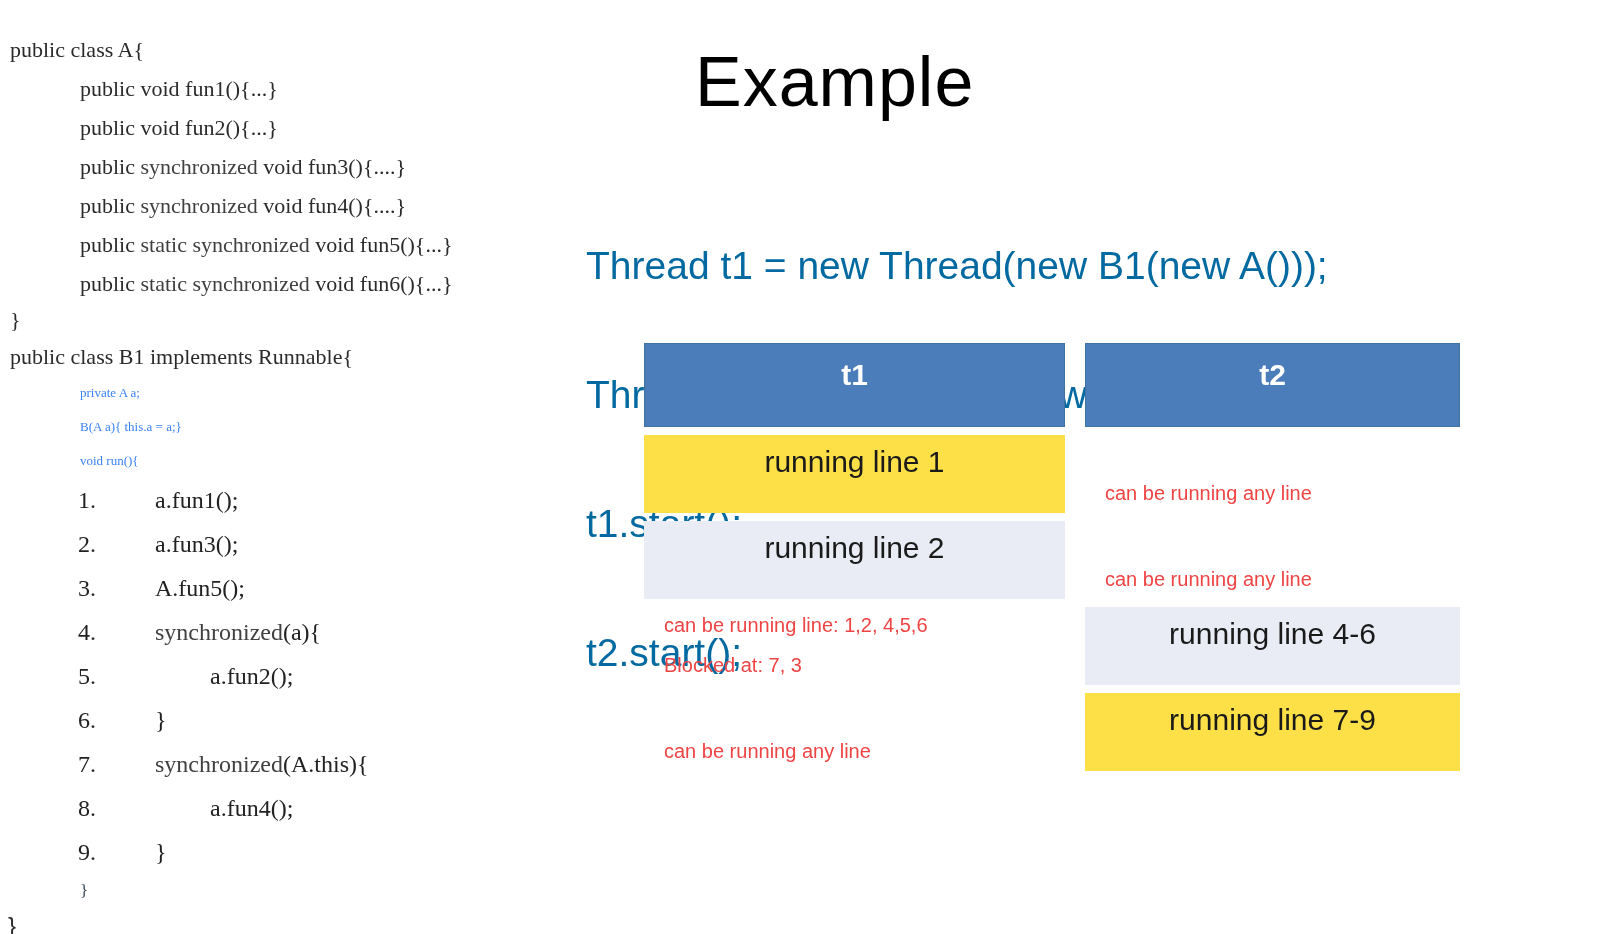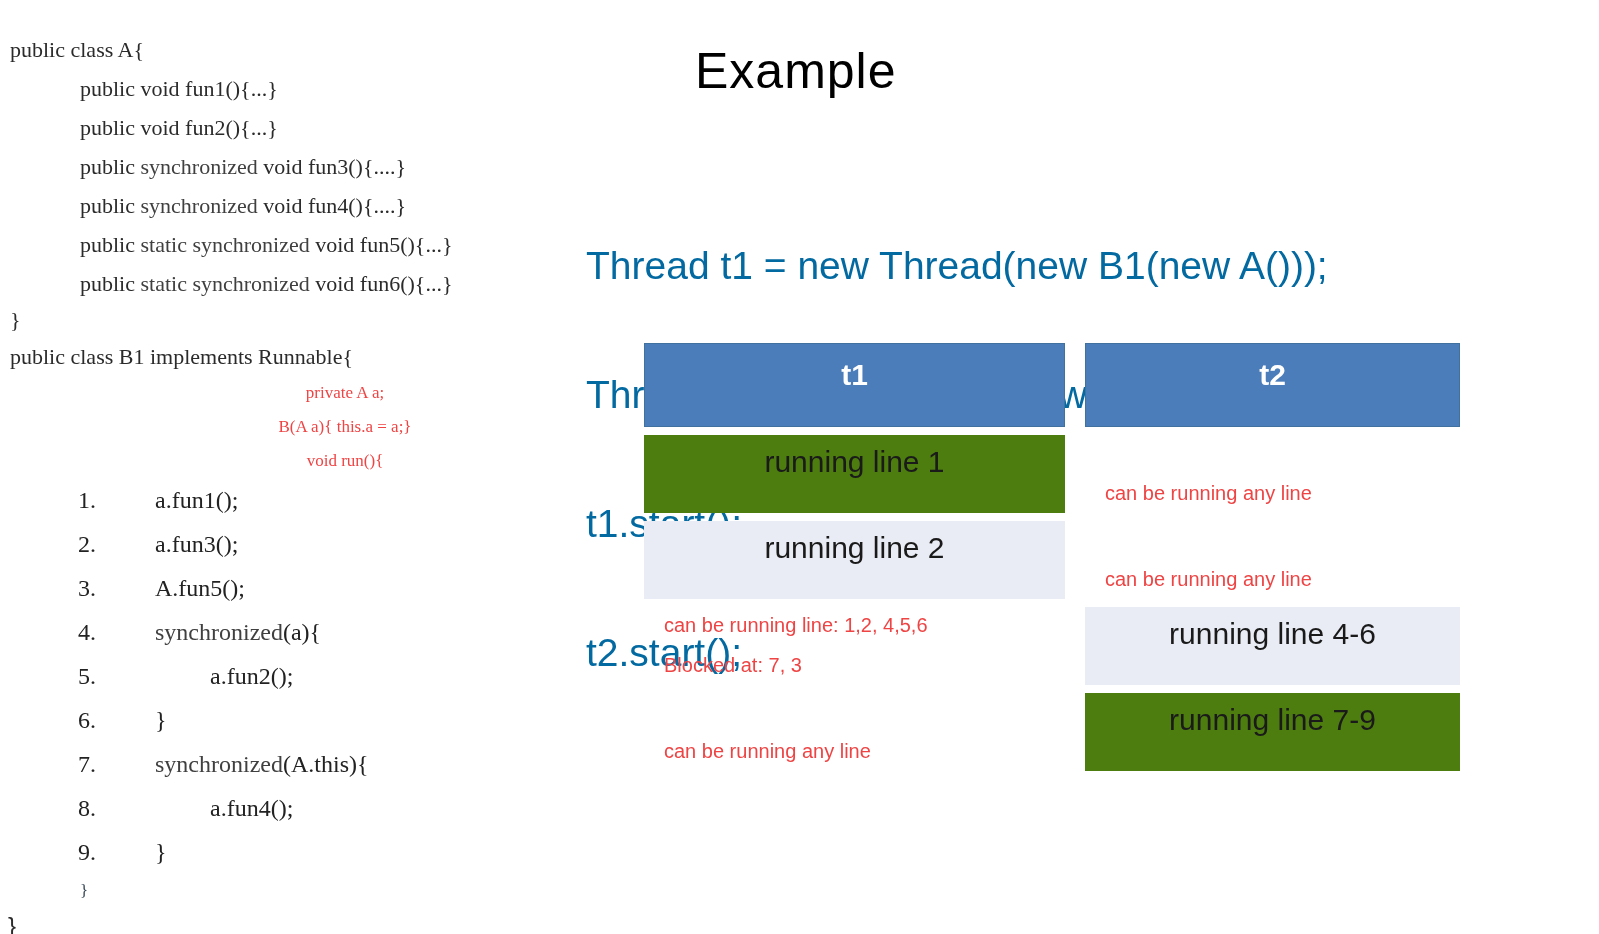--- a/index.html
+++ b/index.html
@@ -12,35 +12,35 @@
     font-family: "Liberation Sans", sans-serif;
     color: #222;
   }
 
   
   .left-code { position: absolute; left: 10px; top: 30px; width: 600px; font-family: Liberation Serif, serif; }
   .codeline { display: flex; align-items: center; white-space: pre; color: #2b2b2b; }
   .decl   { font-size: 22px; height: 39px; }
   .method { font-size: 22px; height: 39px; padding-left: 70px; }
   .closeA { font-size: 22px; height: 34px; }
-  .member { font-size: 17px; height: 34px; padding-left: 70px; color: #ef4444; justify-content: center; }
+  .member { font-size: 13px; height: 34px; padding-left: 70px; color: #3b82f6; }
   .numline { font-size: 24px; height: 44px; padding-left: 68px; color: #222; }
   .numline .num { display: inline-block; width: 77px; }
   .numline.indent2 .codepart { padding-left: 55px; }
   .closeRun { font-size: 17px; height: 34px; padding-left: 70px; color: #3a4a5a; }
   .partial-brace {
     position: absolute; left: 8px; top: 912px;
     font-size: 24px; color: #2b2b2b;
   }
   .red { color: #404040; }
 
   
   .title {
     position: absolute; left: 695px; top: 42px;
-    margin: 0; font-size: 50px; font-weight: 400;
+    margin: 0; font-size: 70px; font-weight: 400;
     color: #000; letter-spacing: 1px;
   }
 
   
   .right-code {
     position: absolute; left: 586px; top: 158px;
     font-size: 39px; line-height: 43px; color: #0369a1;
     white-space: pre;
   }
 
@@ -62,21 +62,21 @@
     padding-top: 14px;
     box-sizing: border-box;
     border: 1px solid #40719f;
   }
   .t1-cell {
     font-size: 30px; color: #1a1a1a;
     display: flex; justify-content: center; align-items: flex-start;
     padding-top: 10px;
     box-sizing: border-box;
   }
-  .band-dark  { background: #4d7c0f; }
+  .band-dark  { background: #fde047; }
   .band-light { background: #e9ecf4; }
   .t2-cell {
     font-size: 20px; color: #ef4444;
     display: flex; flex-direction: column; justify-content: flex-end;
     padding-left: 20px; box-sizing: border-box;
     line-height: 40px;
   }
 </style>
 </head>
 <body>

